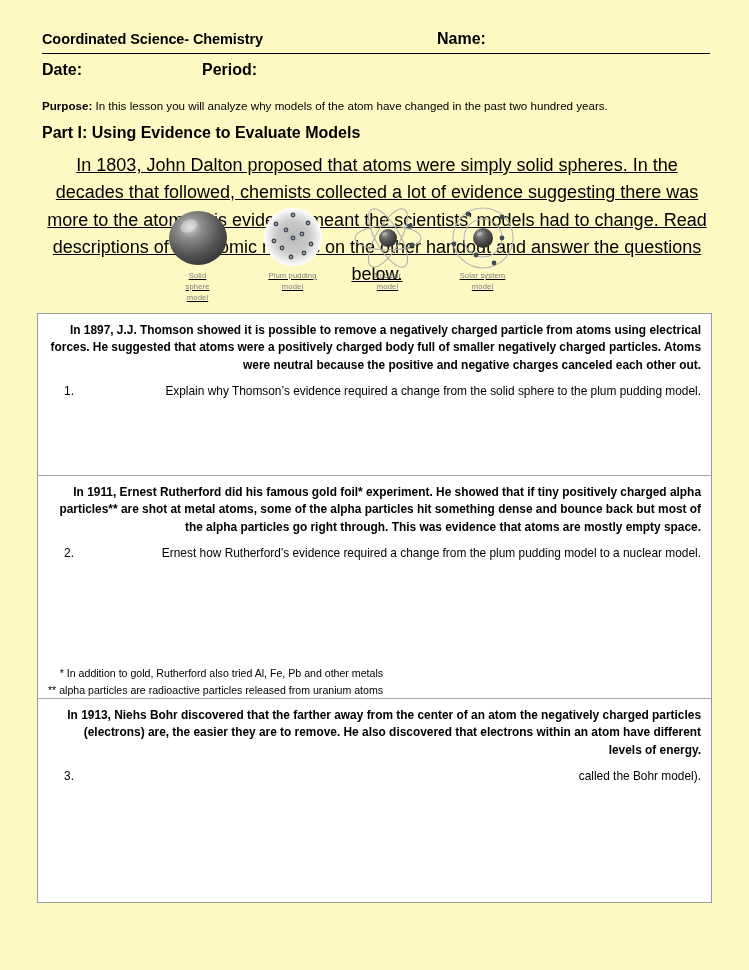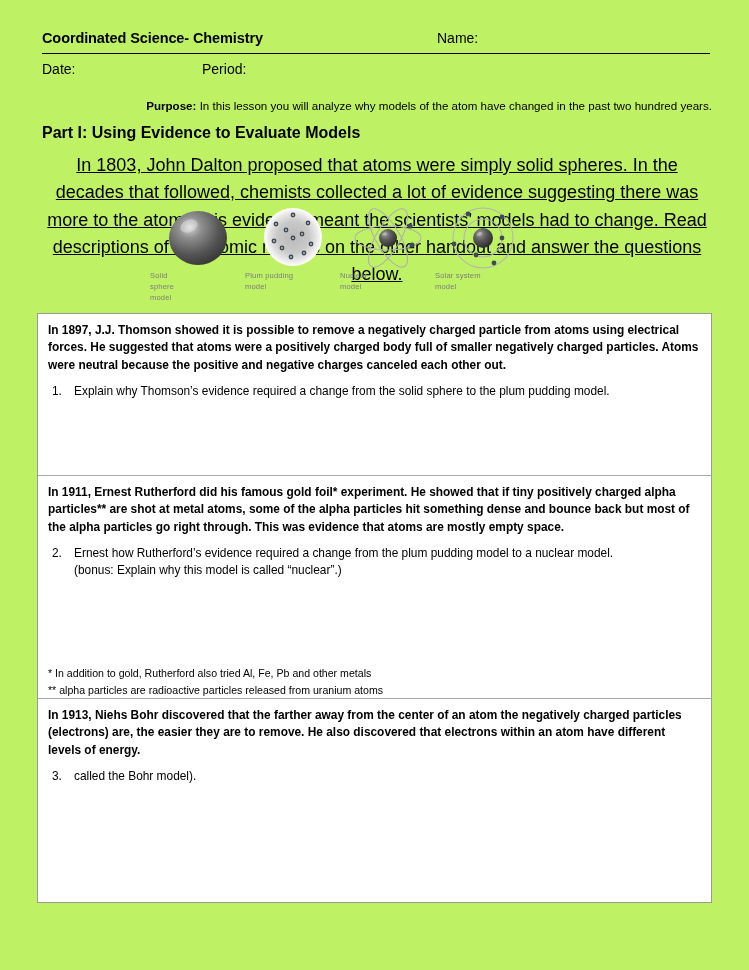--- a/index.html
+++ b/index.html
@@ -14,21 +14,21 @@
     color: #000000;
     position: relative;
     overflow: hidden;
   }
 
   .page {
     position: absolute;
     left: 0; top: 0;
     width: 749px;
     height: 970px;
-    background: #bef264;
+    background: #fef9c3;
   }
 
   
   .header {
     position: absolute;
     left: 42px;
     top: 30px;
     width: 668px;
   }
   .header-row {
@@ -46,38 +46,37 @@
     width: 395px;
     letter-spacing: -0.1px;
   }
   .h-subtitle {
     font-size: 14.5px;
     font-style: italic;
     width: 395px;
     letter-spacing: -0.1px;
   }
   .h-name, .h-date, .h-period {
-    font-size: 14px;
-    font-weight: normal;
+    font-size: 16px;
+    font-weight: bold;
   }
   .h-date { width: 160px; }
   .header-row.second { margin-top: 7px; }
 
   
   .intro {
     position: absolute;
     left: 42px;
     top: 98px;
     width: 670px;
   }
   .purpose {
     font-size: 11.6px;
     line-height: 1.45;
     margin-bottom: 9px;
-    text-align: right;
   }
   .purpose b { font-weight: bold; }
   .part-title {
     font-size: 16px;
     font-weight: bold;
     margin-bottom: 10px;
   }
   .para {
     font-size: 18px;
     line-height: 1.52;
@@ -91,22 +90,23 @@
     left: 150px;
     top: 206px;
     width: 420px;
     height: 100px;
     display: flex;
     align-items: flex-start;
     justify-content: flex-start;
   }
   .model {
     width: 95px;
-    text-align: left;
+    text-align: center;
     position: relative;
+    text-decoration: underline;
   }
   .model-art {
     height: 64px;
     position: relative;
     display: flex;
     align-items: center;
     justify-content: center;
   }
   .model-caption {
     font-size: 7.6px;
@@ -117,20 +117,21 @@
 
   
   .evidence-table {
     position: absolute;
     left: 37px;
     top: 313px;
     width: 675px;
     border: 1px solid #9a9a9a;
     box-sizing: border-box;
     background: #fff;
+    text-align: right;
   }
   .ev-row {
     border-bottom: 1.4px solid #a8a8a8;
     box-sizing: border-box;
     padding: 8px 10px 6px 10px;
   }
   .ev-row:last-child { border-bottom: none; }
 
   .ev-statement {
     font-size: 11.9px;
@@ -321,21 +322,20 @@
         <span class="q-text">Explain why Thomson’s evidence required a change from the solid sphere to the plum pudding model.</span>
       </div>
     </div>
 
     <div class="ev-row row-rutherford">
       <div class="ev-statement">In 1911, Ernest Rutherford did his famous gold foil* experiment. He showed that if tiny positively charged alpha particles** are shot at metal atoms, some of the alpha particles hit something dense and bounce back but most of the alpha particles go right through. This was evidence that atoms are mostly empty space.</div>
       <div class="ev-question">
         <span class="q-num">2.</span>
         <span class="q-text">
           <span>Ernest how Rutherford’s evidence required a change from the plum pudding model to a nuclear model.</span>
-          <span class="q-sub">(bonus: Explain why this model is called “nuclear”.)</span>
         </span>
       </div>
       <div class="footnotes">
         <div>* In addition to gold, Rutherford also tried Al, Fe, Pb and other metals</div>
         <div>** alpha particles are radioactive particles released from uranium atoms</div>
       </div>
     </div>
 
     <div class="ev-row row-bohr">
       <div class="ev-statement">In 1913, Niehs Bohr discovered that the farther away from the center of an atom the negatively charged particles (electrons) are, the easier they are to remove.  He also discovered that electrons within an atom have different levels of energy.</div>

